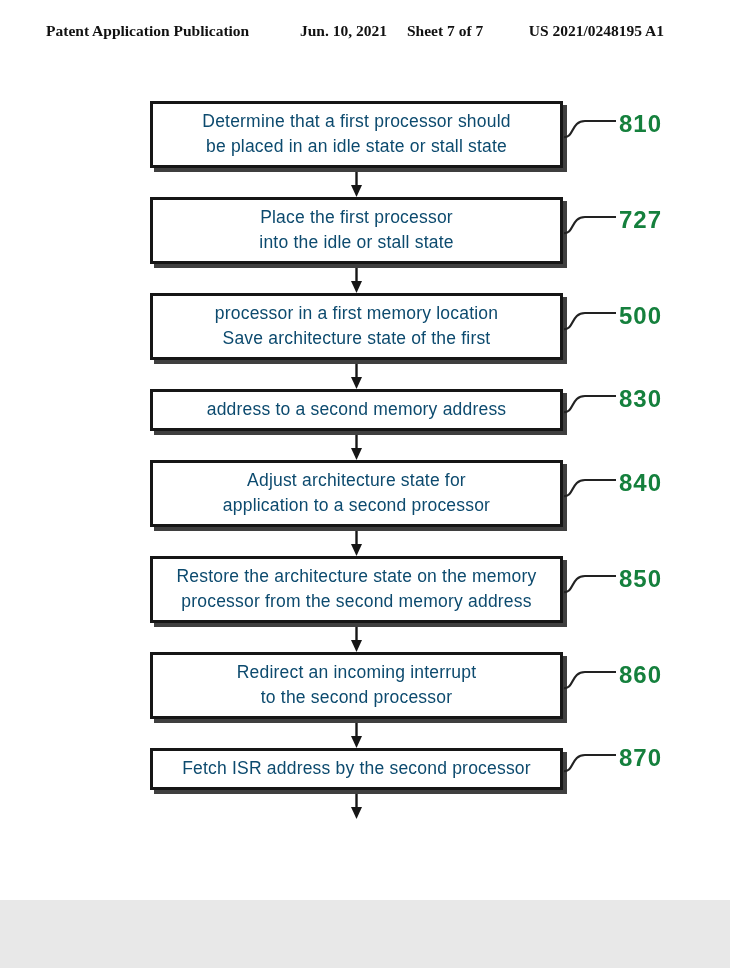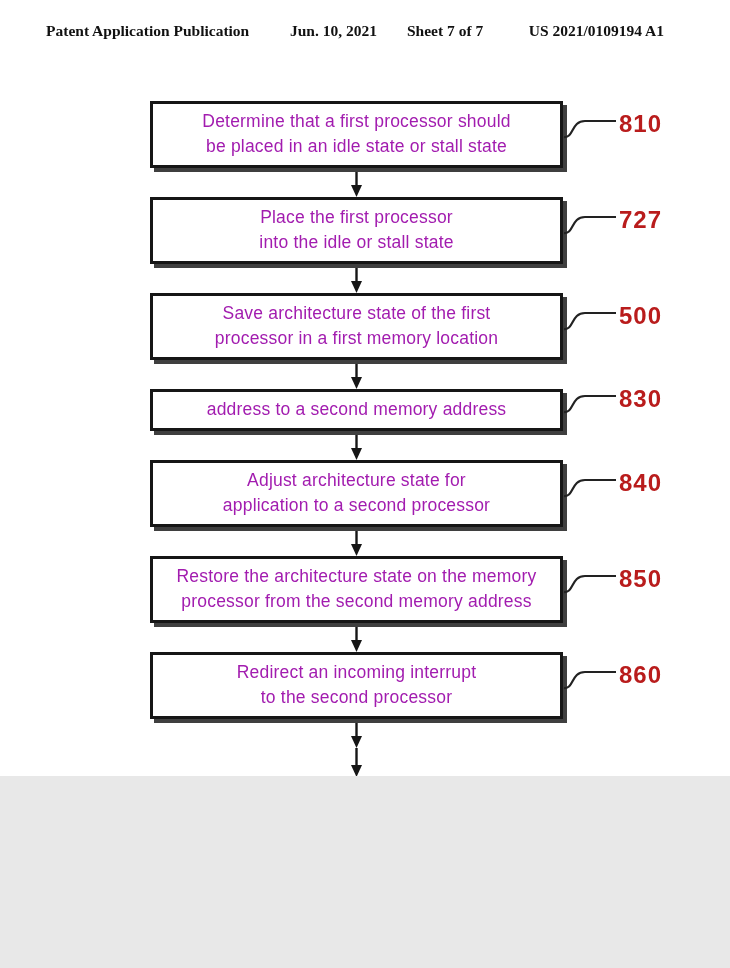--- a/index.html
+++ b/index.html
@@ -1,38 +1,38 @@
 <!DOCTYPE html>
 <html><head>
 <meta charset="utf-8">
 <style>
   html, body { margin:0; padding:0; background:#e8e8e8; }
   .page {
     position: relative;
     width: 730px;
-    height: 776px;
+    height: 900px;
     margin: 0 auto;
     background: #ffffff;
     font-family: "Liberation Sans", sans-serif;
     color: #1f1f1f;
     overflow: hidden;
   }
 
   
   .hdr span {
     position: absolute;
     top: 22px;
     font-family: "Liberation Serif", serif;
     font-weight: bold;
     font-size: 15.5px;
     color: #111;
     white-space: nowrap;
   }
   .hdr-pub   { left: 46px;  }
-  .hdr-date  { left: 290px; }
+  .hdr-date  { left: 300px; }
   .hdr-sheet { left: 407px; }
   .hdr-num   { right: 66px; }
 
   
   .flow {
     position: absolute;
     top: 101px;
     left: 0;
     width: 730px;
   }
@@ -47,39 +47,39 @@
     border: 3px solid #161616;
     background: #ffffff;
     box-shadow: 4px 4px 0 0 #3f3f3f;
     padding: 5px 4px 6px 4px;
     text-align: center;
   }
   .ln {
     display: block;
     font-size: 17.5px;
     line-height: 25px;
-    color: #a21caf;
+    color: #0c4a6e;
     letter-spacing: 0.2px;
   }
   .callout {
     position: absolute;
     left: 100%;
     top: 50%;
     margin-top: -22px;
     pointer-events: none;
   }
   .ref {
     position: absolute;
     left: calc(100% + 56px);
     top: 50%;
     margin-top: -25px;
     font-size: 24px;
     line-height: 28px;
     font-weight: bold;
-    color: #b91c1c;
+    color: #15803d;
     letter-spacing: 1px;
     white-space: nowrap;
   }
   .arrow-row {
     height: 29px;
     margin-left: 348px;
     width: 17px;
   }
 
   
@@ -107,21 +107,21 @@
 </style>
 </head>
 <body>
 
 <div class="page">
 
   <div class="hdr">
     <span class="hdr-pub">Patent Application Publication</span>
     <span class="hdr-date">Jun. 10, 2021</span>
     <span class="hdr-sheet">Sheet 7 of 7</span>
-    <span class="hdr-num">US 2021/0109194 A1</span>
+    <span class="hdr-num">US 2021/0248195 A1</span>
   </div>
 
   <div class="flow">
 
     <div class="step-row">
       <div class="box">
         <span class="ln">Determine that a first processor should</span>
         <span class="ln">be placed in an idle state or stall state</span>
       </div>
       <svg class="callout" width="54" height="34" viewBox="0 0 54 34">
@@ -150,22 +150,22 @@
 
     <div class="arrow-row">
       <svg width="17" height="29" viewBox="0 0 17 29">
         <line x1="8.5" y1="0" x2="8.5" y2="19" stroke="#161616" stroke-width="2.4"></line>
         <polygon points="3,17 14,17 8.5,29" fill="#161616"></polygon>
       </svg>
     </div>
 
     <div class="step-row">
       <div class="box">
+        <span class="ln">processor in a first memory location</span>
         <span class="ln">Save architecture state of the first</span>
-        <span class="ln">processor in a first memory location</span>
       </div>
       <svg class="callout" width="54" height="34" viewBox="0 0 54 34">
         <path d="M1,24 C11,25 8,8 22,8 L53,8" fill="none" stroke="#222" stroke-width="2.2"></path>
       </svg>
       <div class="ref">500</div>
     </div>
 
     <div class="arrow-row">
       <svg width="17" height="29" viewBox="0 0 17 29">
         <line x1="8.5" y1="0" x2="8.5" y2="19" stroke="#161616" stroke-width="2.4"></line>
@@ -237,20 +237,30 @@
       <div class="ref">860</div>
     </div>
 
     <div class="arrow-row">
       <svg width="17" height="29" viewBox="0 0 17 29">
         <line x1="8.5" y1="0" x2="8.5" y2="19" stroke="#161616" stroke-width="2.4"></line>
         <polygon points="3,17 14,17 8.5,29" fill="#161616"></polygon>
       </svg>
     </div>
 
+    <div class="step-row">
+      <div class="box">
+        <span class="ln">Fetch ISR address by the second processor</span>
+        <span class="ln"></span>
+      </div>
+      <svg class="callout" width="54" height="34" viewBox="0 0 54 34">
+        <path d="M1,24 C11,25 8,8 22,8 L53,8" fill="none" stroke="#222" stroke-width="2.2"></path>
+      </svg>
+      <div class="ref">870</div>
+    </div>
 
     <div class="arrow-row">
       <svg width="17" height="29" viewBox="0 0 17 29">
         <line x1="8.5" y1="0" x2="8.5" y2="19" stroke="#161616" stroke-width="2.4"></line>
         <polygon points="3,17 14,17 8.5,29" fill="#161616"></polygon>
       </svg>
     </div>
 
 
   </div>

